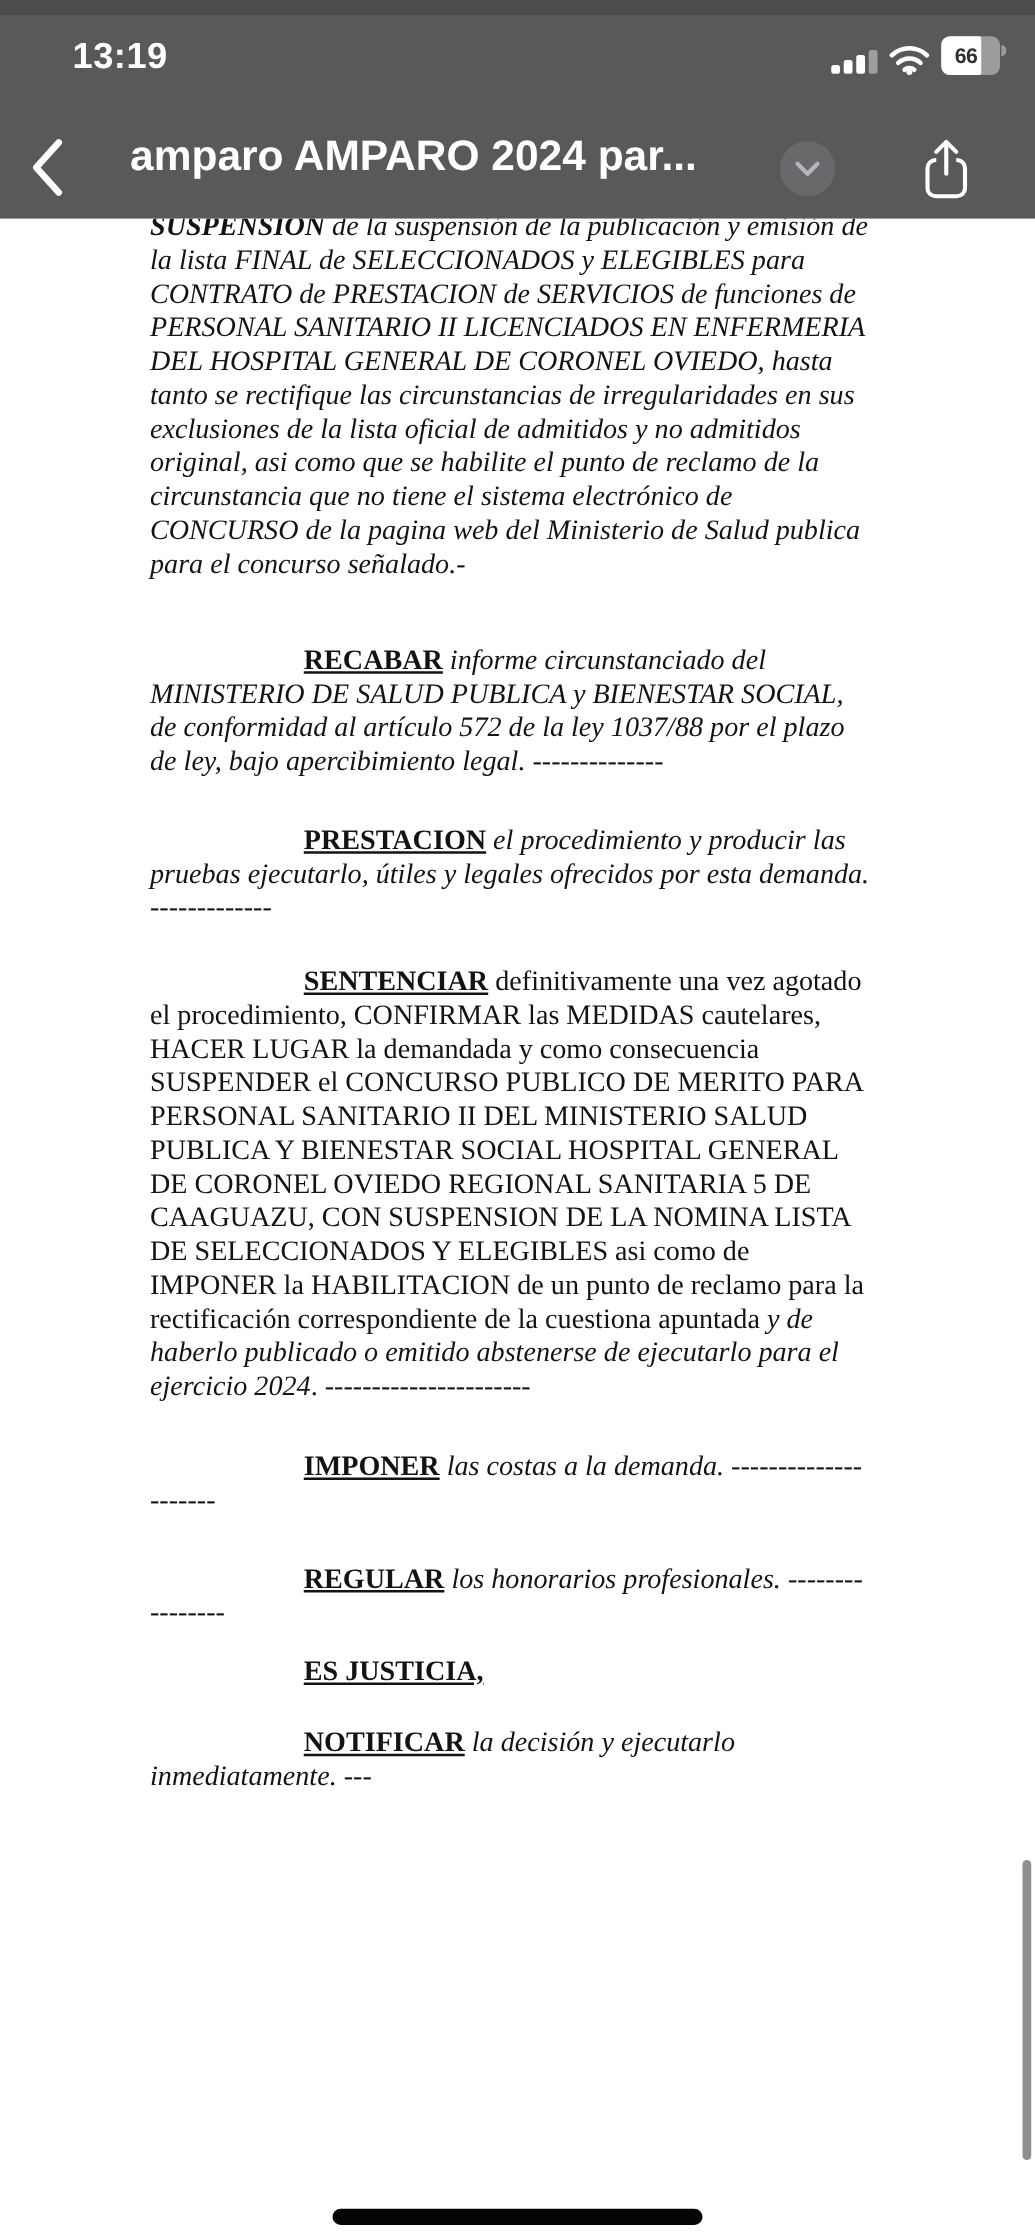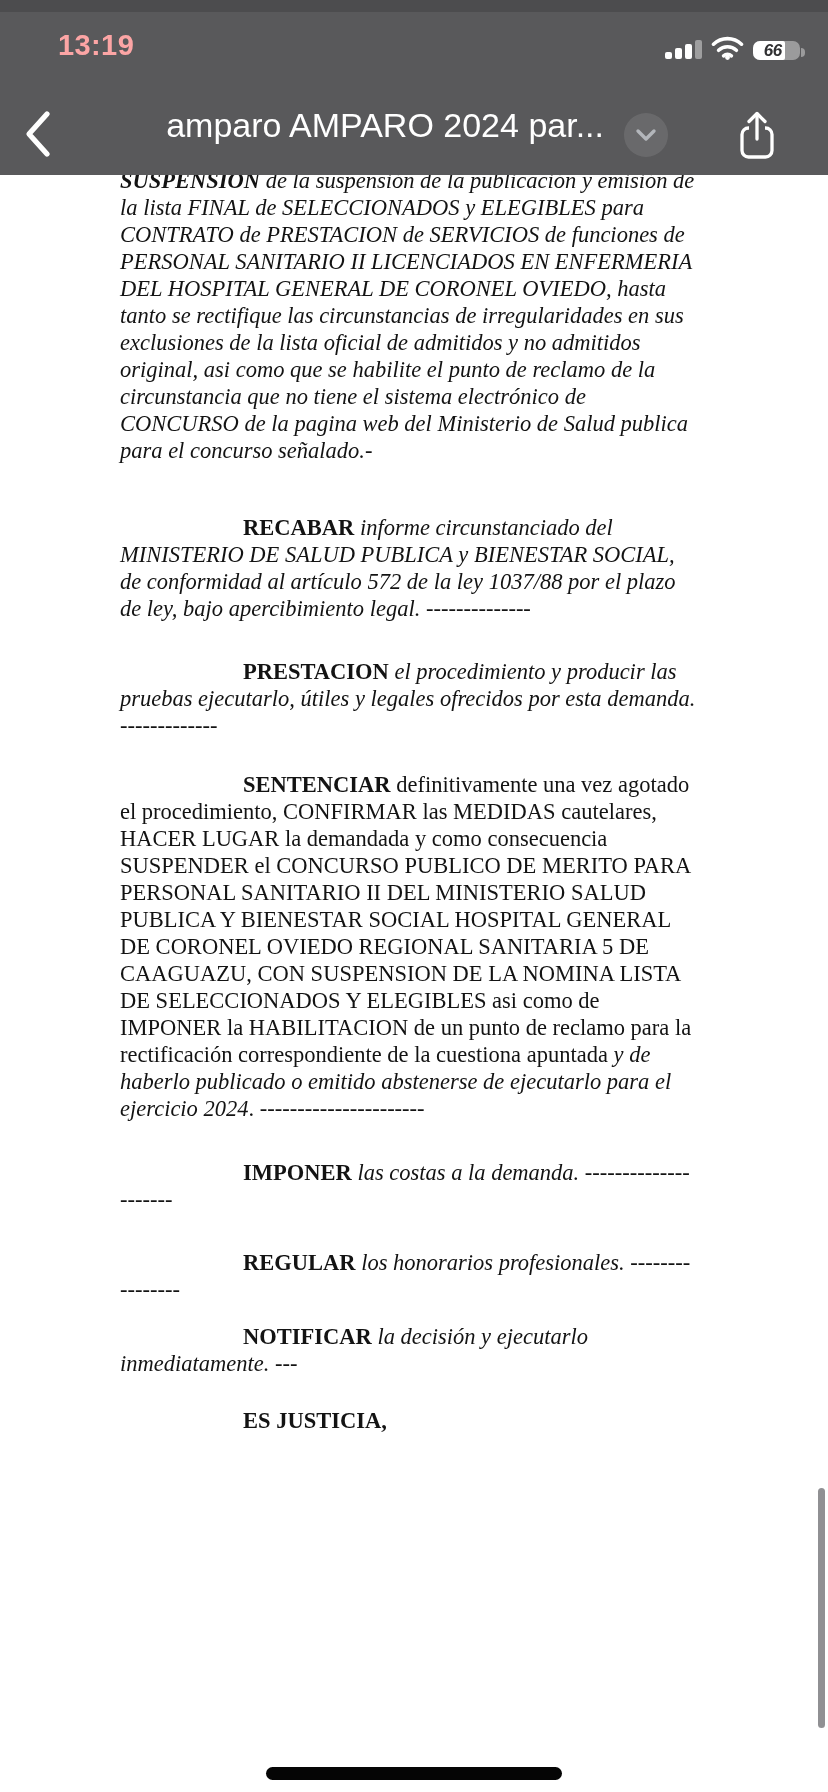--- a/index.html
+++ b/index.html
@@ -4,56 +4,56 @@
 <style>
   html,body{margin:0;padding:0;}
   body{
     width:828px;height:1792px;position:relative;overflow:hidden;
     background:#ffffff;font-family:"Liberation Sans",sans-serif;
   }
   
   .chrome{position:absolute;top:0;left:0;width:828px;height:175px;background:var(--chrome_bg,#59595B);}
   .statusbar{position:absolute;top:0;left:0;width:828px;height:88px;}
   .statusbar::before{content:"";position:absolute;top:0;left:0;right:0;height:12px;background:rgba(0,0,0,0.14);}
-  .time{position:absolute;left:58px;top:29px;font-size:29px;font-weight:600;color:#fca5a5;letter-spacing:0.4px;}
+  .time{position:absolute;left:58px;top:29px;font-size:29px;font-weight:600;color:#ffffff;letter-spacing:0.4px;}
   .status-icons{position:absolute;right:28px;top:34px;display:flex;align-items:flex-end;gap:9px;height:26px;}
   .signal{display:flex;align-items:flex-end;gap:3px;height:20px;padding-bottom:1px;}
   .signal i{display:block;width:7px;border-radius:2px;background:#fff;}
   .signal i.s1{height:7px;}.signal i.s2{height:11px;}.signal i.s3{height:15px;}
   .signal i.s4{height:19px;background:rgba(255,255,255,0.42);}
   .wifi{margin-bottom:0px;}
-  .battery{position:relative;width:47px;height:19px;border-radius:7px;background:rgba(255,255,255,0.4);margin-bottom:0px;font-style:italic;}
+  .battery{position:relative;width:47px;height:31px;border-radius:7px;background:rgba(255,255,255,0.4);margin-bottom:0px;}
   .battery-fill{position:absolute;left:0;top:0;bottom:0;width:68%;background:#fff;border-radius:7px 2px 2px 7px;}
   .battery-num{position:absolute;left:0;top:0;width:84%;height:100%;display:flex;align-items:center;justify-content:center;
     font-size:17px;font-weight:700;color:#303032;letter-spacing:-0.5px;}
   .battery-nub{position:absolute;right:-5px;top:7px;width:4px;height:9px;border-radius:0 4px 4px 0;background:rgba(255,255,255,0.4);}
   
   .navbar{position:absolute;top:88px;left:0;width:828px;height:87px;}
   .back-btn{position:absolute;left:20px;top:20px;width:34px;height:52px;cursor:pointer;}
-  .nav-title{position:absolute;left:104px;top:18px;width:500px;font-size:34px;font-weight:400;color:#fff;white-space:nowrap;overflow:hidden;text-align:right;}
+  .nav-title{position:absolute;left:104px;top:18px;width:500px;font-size:34px;font-weight:700;color:#fff;white-space:nowrap;overflow:hidden;}
   .dropdown{position:absolute;left:624px;top:25px;width:44px;height:44px;border-radius:50%;
     background:rgba(255,255,255,0.10);display:flex;align-items:center;justify-content:center;cursor:pointer;}
   .share-btn{position:absolute;left:735px;top:20px;width:44px;height:56px;cursor:pointer;}
   
   .document{position:absolute;top:175px;left:0;width:828px;height:1309px;background:var(--doc_bg,#fff);overflow:hidden;}
   .doc-body{padding:0 132px 0 120px;font-family:"Liberation Serif","DejaVu Serif",serif;
     font-size:22.5px;line-height:27px;color:var(--text,#131313);}
   .doc-body p{margin:0 0 32px 0;}
   .doc-body p:first-child{margin-top:-8px;}
   .doc-body p:nth-of-type(1){margin-bottom:50px;}
   .doc-body p:nth-of-type(2){margin-bottom:36px;}
   .doc-body p:nth-of-type(3){margin-bottom:32px;}
   .doc-body p:nth-of-type(4){}
   .doc-body p:nth-of-type(5){margin-bottom:36px;margin-top:37px;}
   .doc-body p:nth-of-type(6){margin-bottom:20px;}
   .doc-body p:nth-of-type(7){margin-bottom:30px;}
   .doc-body p.indent{text-indent:123px;}
   .run-bi{font-weight:bold;font-style:italic;}
   .run-i{font-style:italic;}
-  .run-b{font-weight:bold;}
+  .run-b{font-weight:bold;text-decoration:underline;}
   .run-r{font-weight:normal;font-style:normal;}
   
   .scrollbar{position:absolute;right:3px;top:1488px;width:7px;height:240px;border-radius:4px;background:rgba(125,125,128,0.85);}
   .home-indicator{position:absolute;left:266px;bottom:12px;width:296px;height:13px;border-radius:7px;background:#050505;}
 </style>
 </head>
 <body>
 
 <div class="chrome">
 
@@ -101,19 +101,19 @@
 </div>
 
 <div class="document">
   <div class="doc-body">
       <p class=""><span class="run-bi">SUSPENSION</span><span class="run-i"> de la suspensión de la publicación y emisión de la lista FINAL de SELECCIONADOS y ELEGIBLES para CONTRATO de PRESTACION de SERVICIOS de funciones de PERSONAL SANITARIO II LICENCIADOS EN ENFERMERIA DEL HOSPITAL GENERAL DE CORONEL OVIEDO, hasta tanto se rectifique las circunstancias de irregularidades en sus exclusiones de la lista oficial de admitidos y no admitidos original, asi como que se habilite el punto de reclamo de la circunstancia que no tiene el sistema electrónico de CONCURSO de la pagina web del Ministerio de Salud publica para el concurso señalado.-</span></p>
       <p class="indent"><span class="run-b">RECABAR</span><span class="run-i"> informe circunstanciado del MINISTERIO DE SALUD PUBLICA y BIENESTAR SOCIAL, de conformidad al artículo 572 de la ley 1037/88 por el plazo de ley, bajo apercibimiento legal. --------------</span></p>
       <p class="indent"><span class="run-b">PRESTACION</span><span class="run-i"> el procedimiento y producir las pruebas ejecutarlo, útiles y legales ofrecidos por esta demanda. -------------</span></p>
       <p class="indent"><span class="run-b">SENTENCIAR</span><span class="run-r"> definitivamente una vez agotado el procedimiento, CONFIRMAR las MEDIDAS cautelares, HACER LUGAR la demandada y como consecuencia SUSPENDER el CONCURSO PUBLICO DE MERITO PARA PERSONAL SANITARIO II DEL MINISTERIO SALUD PUBLICA Y BIENESTAR SOCIAL HOSPITAL GENERAL DE CORONEL OVIEDO REGIONAL SANITARIA 5 DE CAAGUAZU, CON SUSPENSION DE LA NOMINA LISTA DE SELECCIONADOS Y ELEGIBLES asi como de IMPONER la HABILITACION de un punto de reclamo para la rectificación correspondiente de la cuestiona apuntada </span><span class="run-i">y de haberlo publicado o emitido abstenerse de ejecutarlo para el ejercicio 2024</span><span class="run-r">. ----------------------</span></p>
       <p class="indent"><span class="run-b">IMPONER</span><span class="run-i"> las costas a la demanda. ---------------------</span></p>
       <p class="indent"><span class="run-b">REGULAR</span><span class="run-i"> los honorarios profesionales. ----------------</span></p>
+      <p class="indent"><span class="run-b">ES JUSTICIA,</span></p>
       <p class="indent"><span class="run-b">NOTIFICAR</span><span class="run-i"> la decisión y ejecutarlo inmediatamente. ---</span></p>
-      <p class="indent"><span class="run-b">ES JUSTICIA,</span></p>
     </div>
 </div>
 
 <div class="scrollbar"></div>
 <div class="home-indicator"></div>
 
 </body></html>

